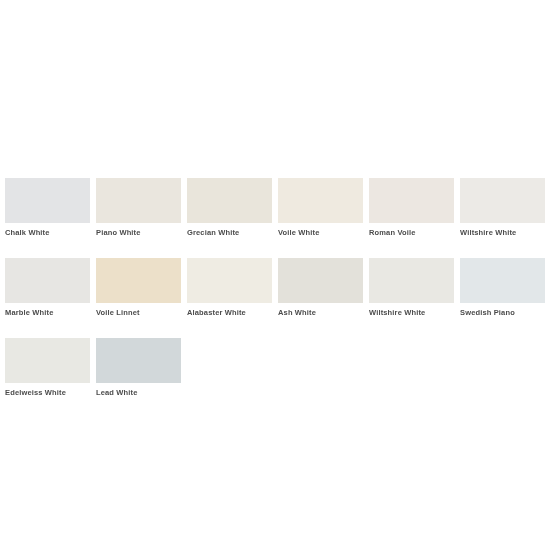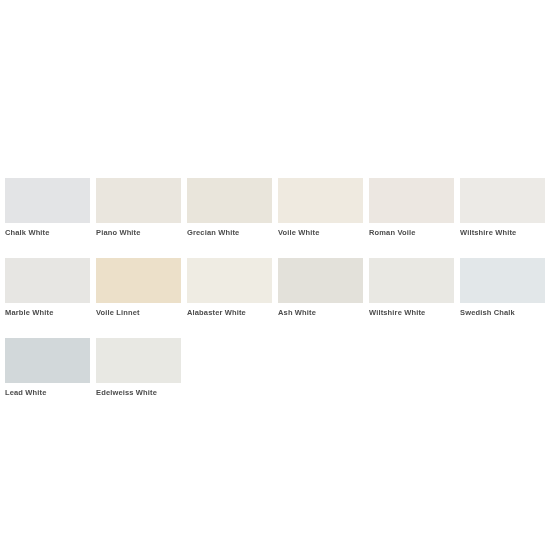--- a/index.html
+++ b/index.html
@@ -103,24 +103,24 @@
       <div class="swatch-cell">
         <span class="swatch-chip" style="background-color: rgb(227, 225, 218);"></span>
         <span class="swatch-label">Ash White</span>
       </div>
       <div class="swatch-cell">
         <span class="swatch-chip" style="background-color: rgb(233, 232, 227);"></span>
         <span class="swatch-label">Wiltshire White</span>
       </div>
       <div class="swatch-cell">
         <span class="swatch-chip" style="background-color: rgb(226, 231, 233);"></span>
-        <span class="swatch-label">Swedish Chalk</span>
+        <span class="swatch-label">Swedish Piano</span>
+      </div>
+      <div class="swatch-cell">
+        <span class="swatch-chip" style="background-color: rgb(232, 232, 227);"></span>
+        <span class="swatch-label">Edelweiss White</span>
       </div>
       <div class="swatch-cell">
         <span class="swatch-chip" style="background-color: rgb(210, 216, 218);"></span>
         <span class="swatch-label">Lead White</span>
       </div>
-      <div class="swatch-cell">
-        <span class="swatch-chip" style="background-color: rgb(232, 232, 227);"></span>
-        <span class="swatch-label">Edelweiss White</span>
-      </div>
     </div>
 </div>
 
 </body></html>

